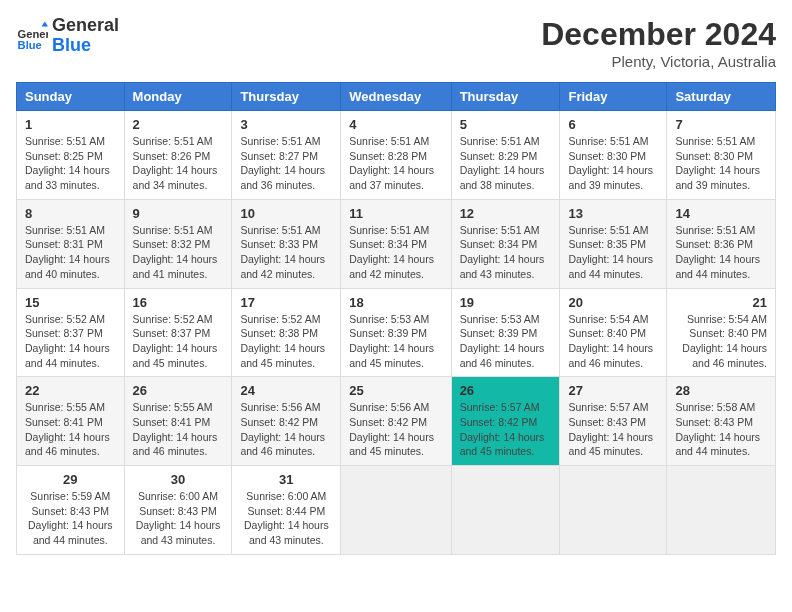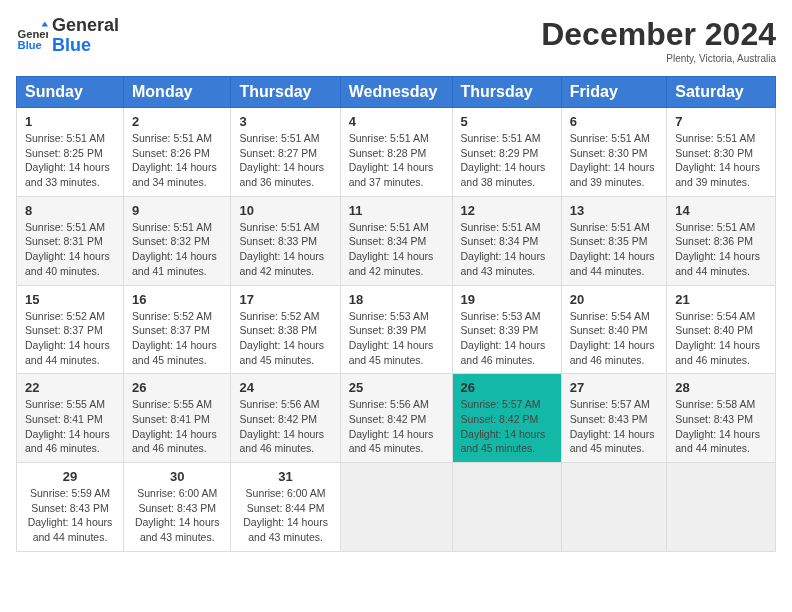--- a/index.html
+++ b/index.html
@@ -33,34 +33,34 @@
     }
     .title-block {
       text-align: right;
     }
     .main-title {
       font-size: 32px;
       font-weight: bold;
       color: #333;
     }
     .subtitle {
-      font-size: 10px;
+      font-size: 15px;
       color: #555;
     }
     .calendar {
       width: 100%;
       border-collapse: collapse;
       font-size: 11px;
     }
     .calendar th {
       background: #3a7bd5;
       color: #fff;
       text-align: left;
       padding: 6px 8px;
-      font-size: 16px;
+      font-size: 13px;
       font-weight: bold;
       border: 1px solid #2a6bc5;
     }
     .calendar td {
       vertical-align: top;
       padding: 6px 8px;
       border: 1px solid #ddd;
       background: #fff;
       min-height: 80px;
       width: 113px;
@@ -279,21 +279,21 @@
     </div>
   </td>
         <td style="background: rgb(255, 255, 255);">
     <span class="day-num">20</span>
     <div class="day-info">
       Sunrise: 5:54 AM<br>
       Sunset: 8:40 PM<br>
       Daylight: 14 hours and 46 minutes.
     </div>
   </td>
-        <td style="background: rgb(255, 255, 255);">
+        <td style="background: rgb(255, 255, 255); text-align: right;">
     <span class="day-num">21</span>
     <div class="day-info">
       Sunrise: 5:54 AM<br>
       Sunset: 8:40 PM<br>
       Daylight: 14 hours and 46 minutes.
     </div>
   </td>
       </tr>
       <tr style="background: rgb(245, 245, 245);">
         <td style="background: rgb(245, 245, 245); margin-top: 10px;">

